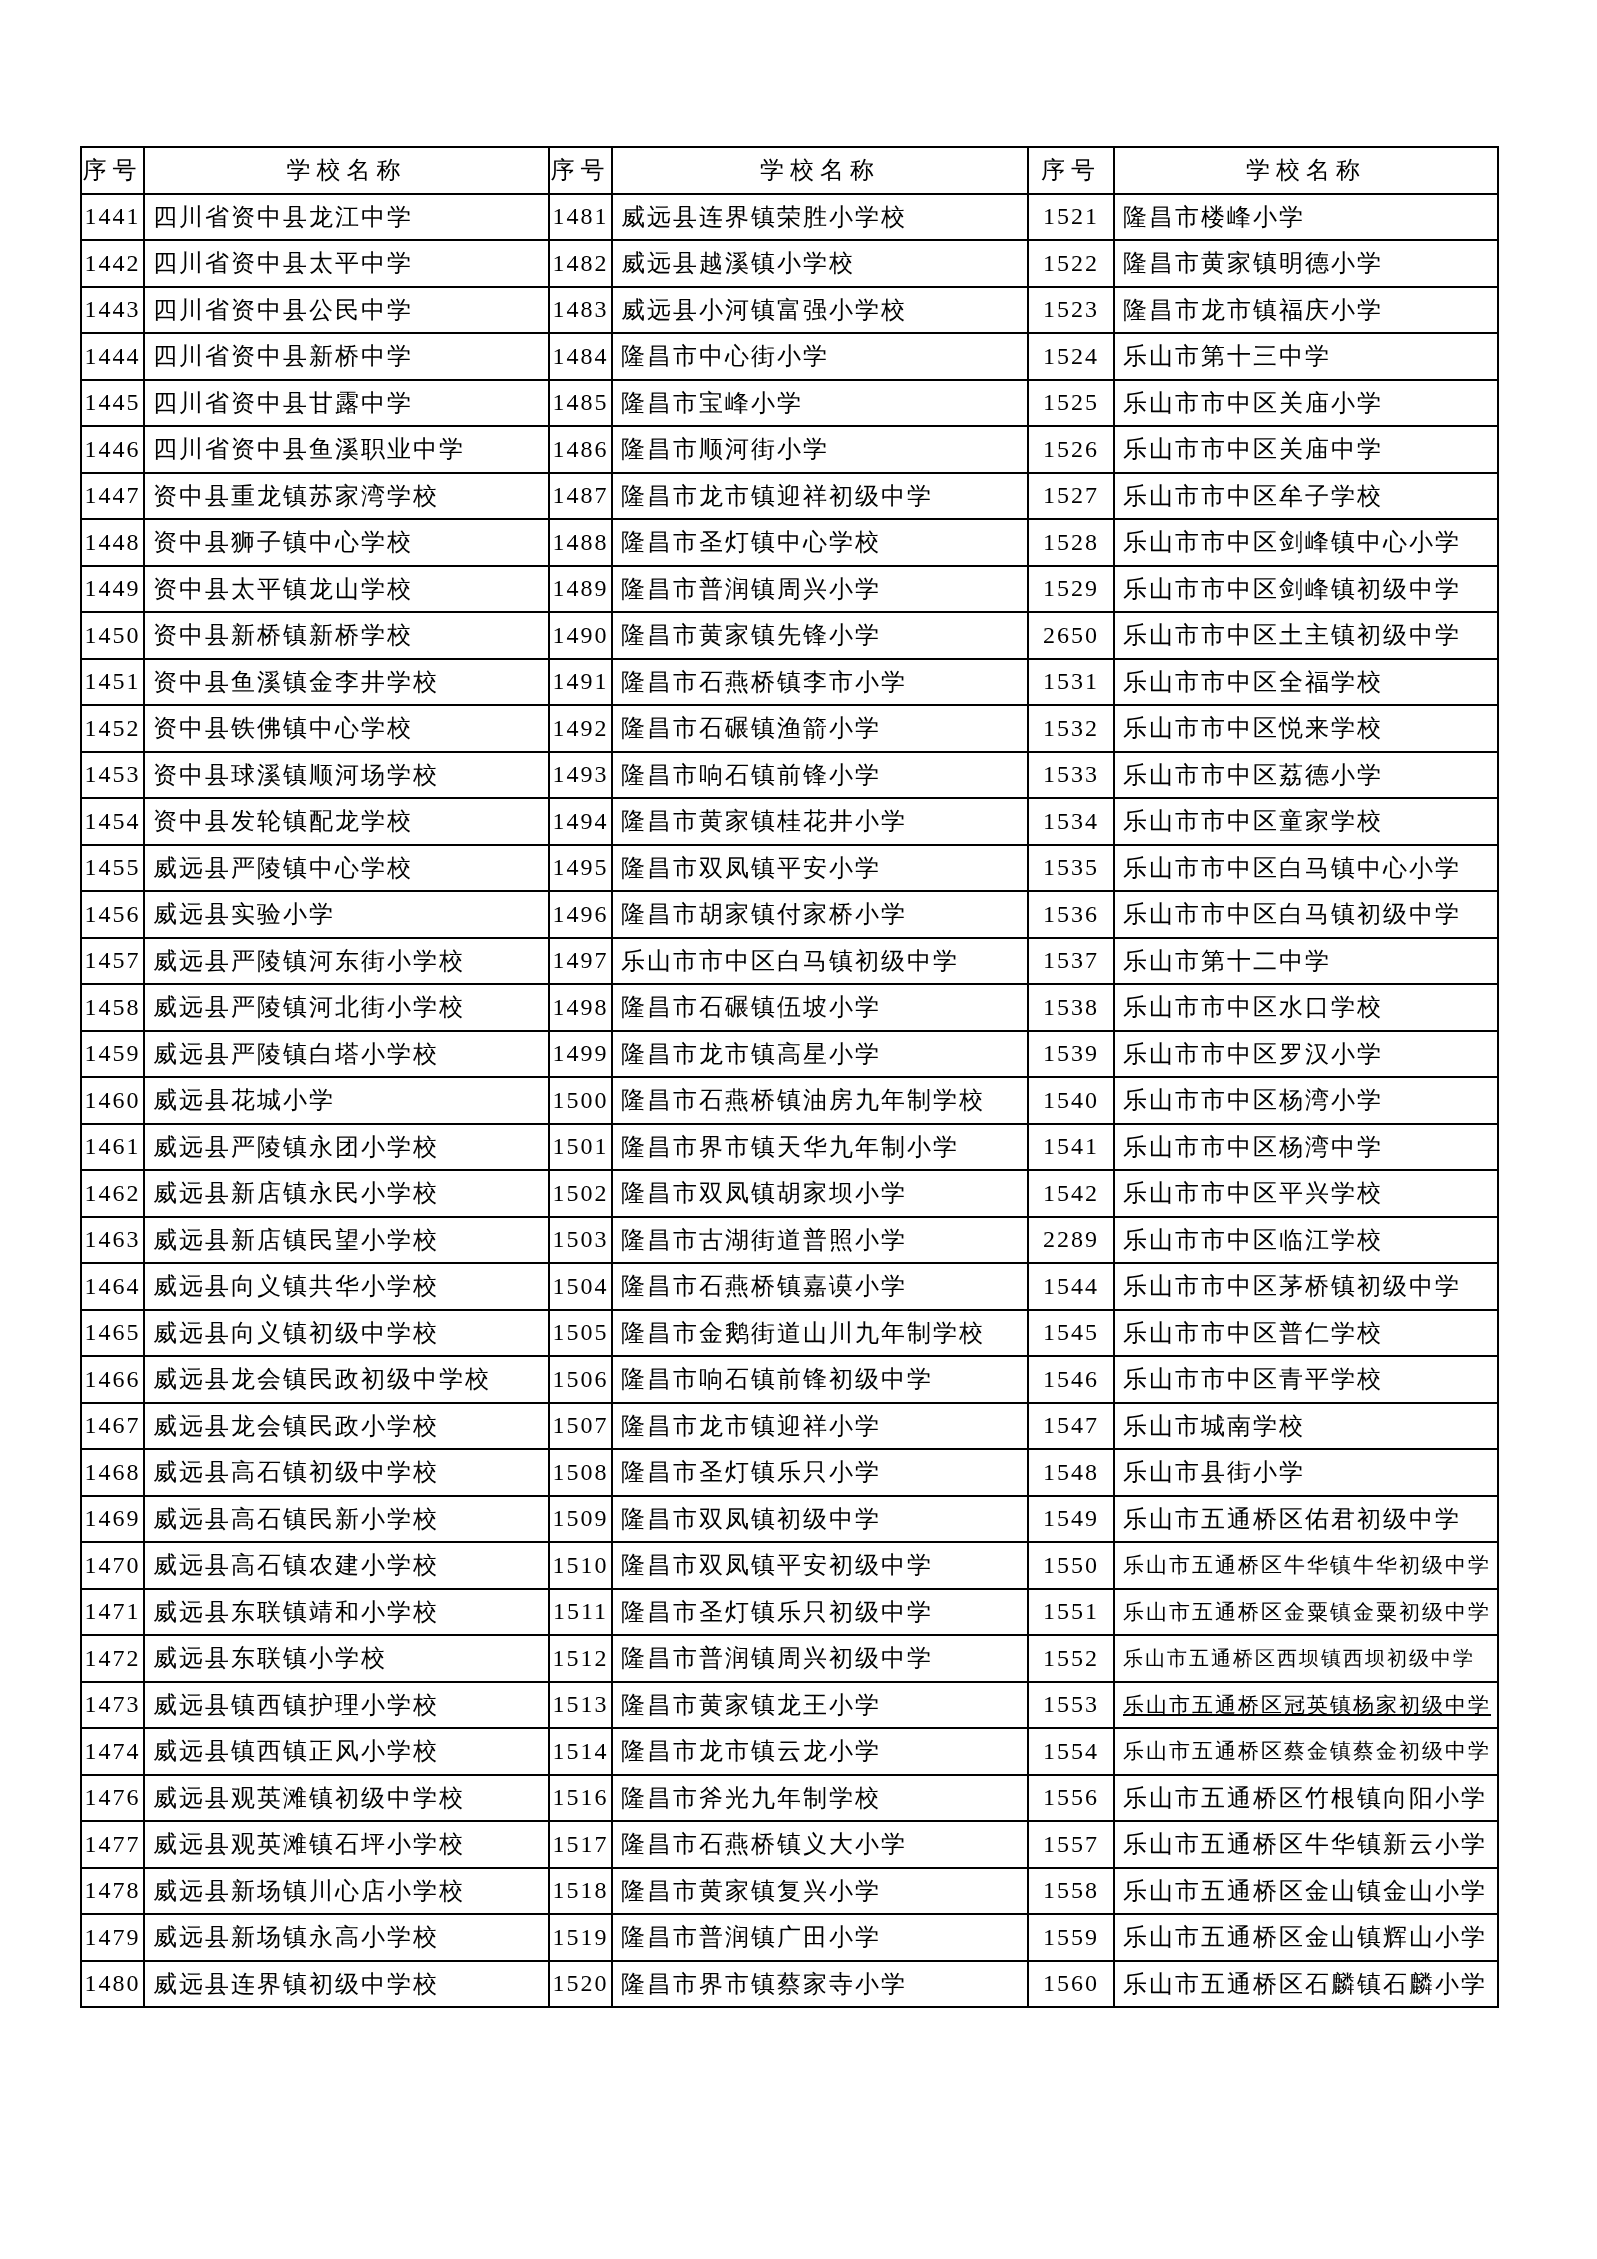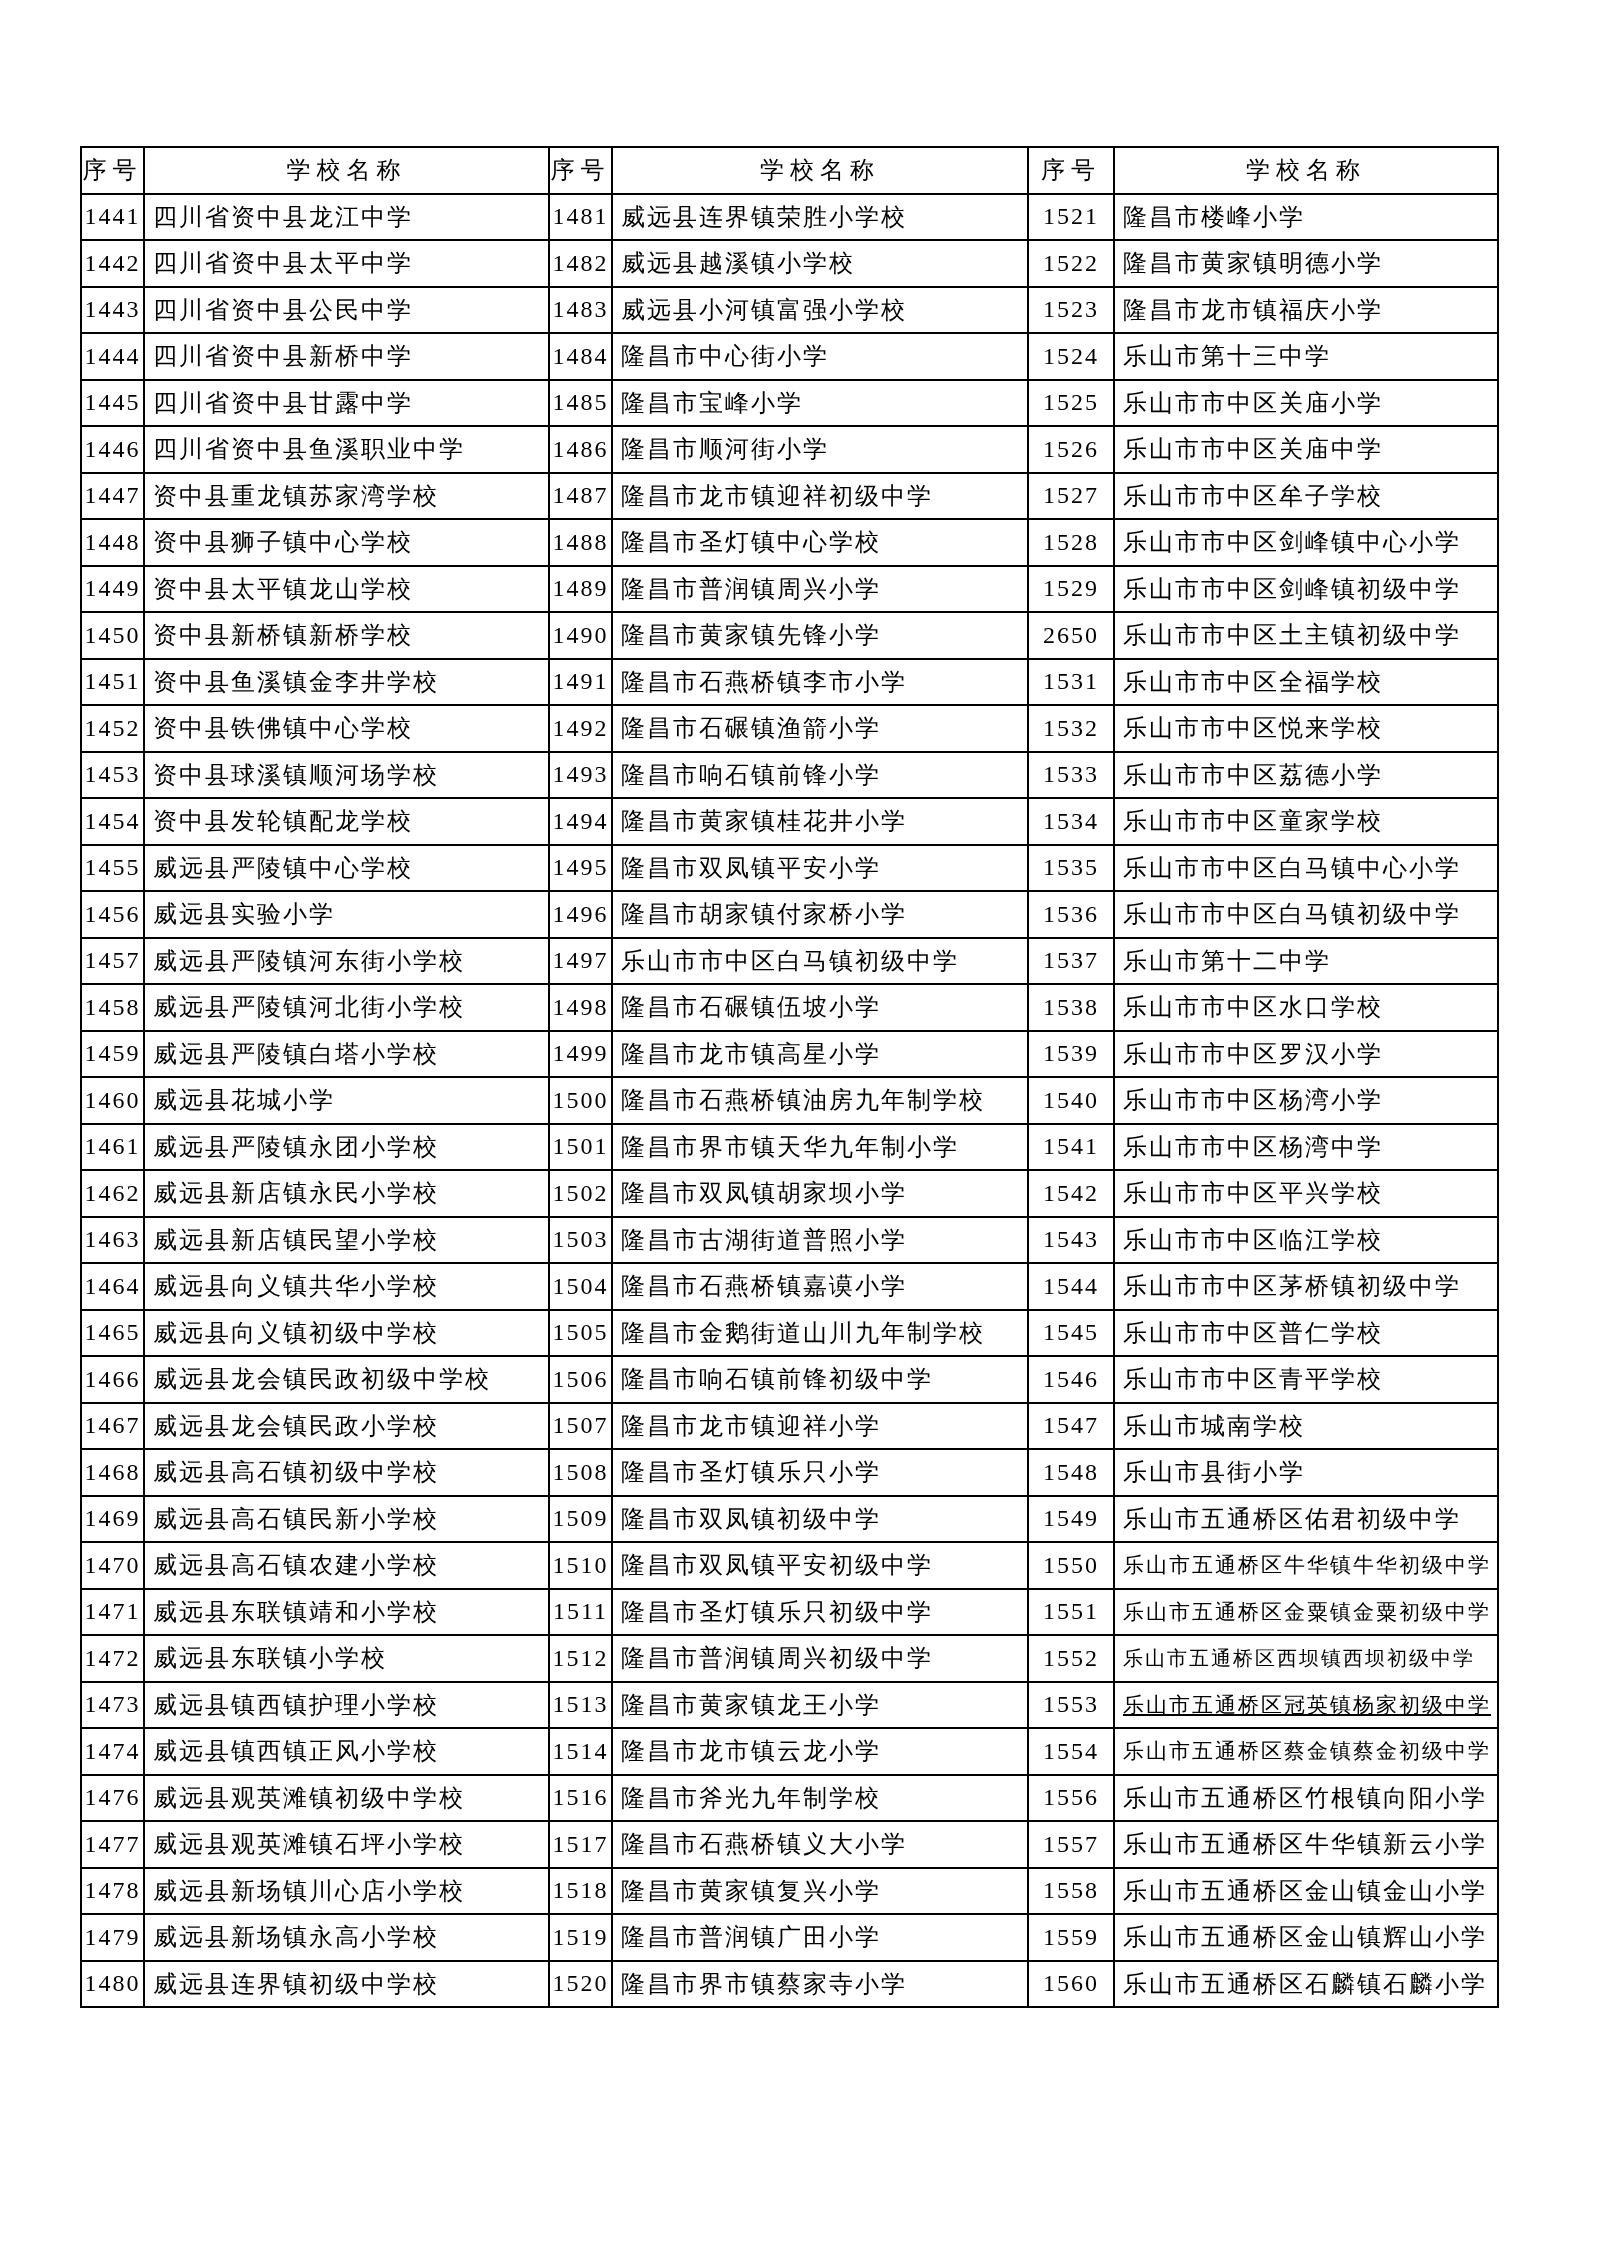--- a/index.html
+++ b/index.html
@@ -261,21 +261,21 @@
           <td class="idx">1502</td>
           <td class="name">隆昌市双凤镇胡家坝小学</td>
           <td class="idx">1542</td>
           <td class="name">乐山市市中区平兴学校</td>
         </tr>
         <tr>
           <td class="idx">1463</td>
           <td class="name">威远县新店镇民望小学校</td>
           <td class="idx">1503</td>
           <td class="name">隆昌市古湖街道普照小学</td>
-          <td class="idx">1543</td>
+          <td class="idx">2289</td>
           <td class="name">乐山市市中区临江学校</td>
         </tr>
         <tr>
           <td class="idx">1464</td>
           <td class="name">威远县向义镇共华小学校</td>
           <td class="idx">1504</td>
           <td class="name">隆昌市石燕桥镇嘉谟小学</td>
           <td class="idx">1544</td>
           <td class="name">乐山市市中区茅桥镇初级中学</td>
         </tr>

